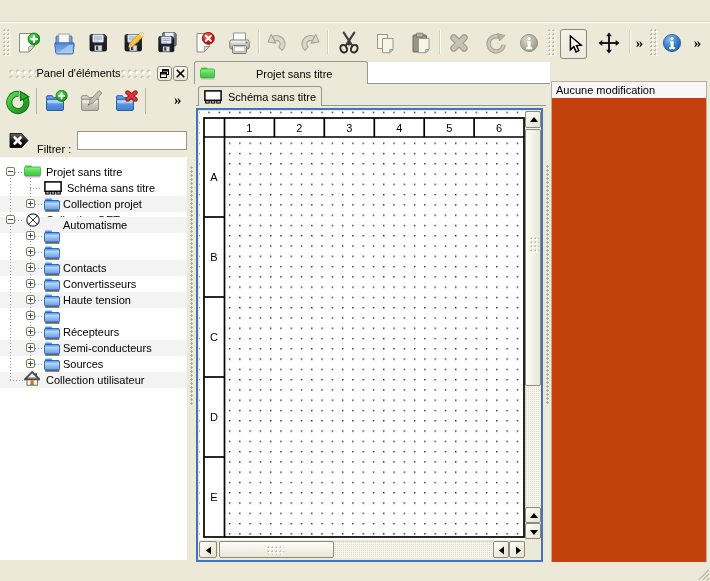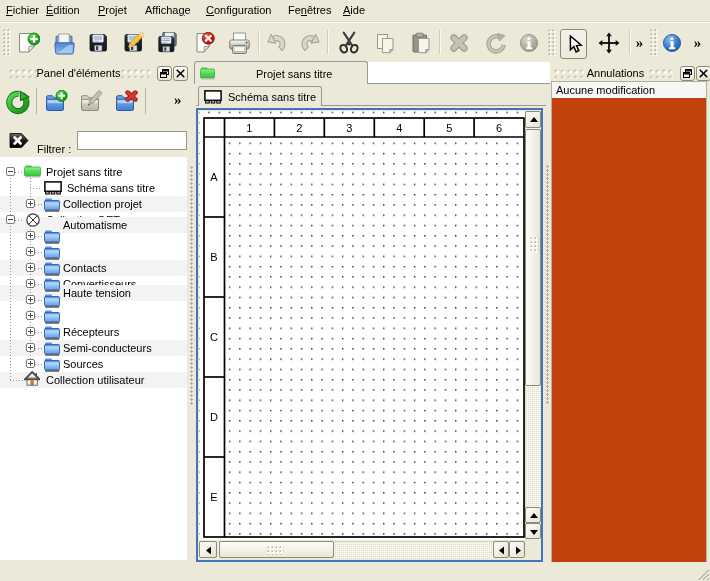--- a/index.html
+++ b/index.html
@@ -67,29 +67,20 @@
 
 #undolist { position:absolute; left:551px; top:81px; width:156px; height:569px; background:#c2410c; border:1px solid #b4b0a0; }
 
 
 #statusbar { position:absolute; left:0; top:562px; width:710px; height:19px; background:#ece9d8; }
 </style>
 </head>
 <body>
 <div id="app">
 
-  <div id="menubar">
-    <span class="mi" style="left:6px"><u>F</u>ichier</span>
-    <span class="mi" style="left:46px"><u>É</u>dition</span>
-    <span class="mi" style="left:98px"><u>P</u>rojet</span>
-    <span class="mi" style="left:145px">Afficha<u>g</u>e</span>
-    <span class="mi" style="left:206px"><u>C</u>onfiguration</span>
-    <span class="mi" style="left:288px">Fe<u>n</u>êtres</span>
-    <span class="mi" style="left:343px"><u>A</u>ide</span>
-  </div>
   <div id="menuline"></div>
 
   <div id="toolbar">
     <div class="handle" style="left:3px"></div>
     <div class="tbtn" style="left:14px" id="i-new">
         <svg width="24" height="24">
           <g transform="translate(1,1)">
 <path d="M2.5,1.5 h15 v12.5 l-5.5,6 H2.5 z" fill="#fbfbf9" stroke="#8a8a80" stroke-width="1"></path>
 <path d="M17.5,14 l-5.5,6 l-0.3,-4.2 q0,-1.6 1.8,-1.7 z" fill="#e4e4dc" stroke="#8a8a80" stroke-width="0.9"></path>
 <defs>
@@ -504,21 +495,21 @@
       </div>
     <div class="trow alt" style="top:60px">
         <span class="lbl" style="left:63px">Automatisme</span>
       </div>
     <div class="trow alt" style="top:103px">
         <span class="lbl" style="left:63px">Contacts</span>
       </div>
     <div class="trow" style="top:119px">
         <span class="lbl" style="left:63px">Convertisseurs</span>
       </div>
-    <div class="trow alt" style="top:128px">
+    <div class="trow alt" style="top:135px">
         <span class="lbl" style="left:63px">Haute tension</span>
       </div>
     <div class="trow" style="top:167px">
         <span class="lbl" style="left:63px">Récepteurs</span>
       </div>
     <div class="trow alt" style="top:183px">
         <span class="lbl" style="left:63px">Semi-conducteurs</span>
       </div>
     <div class="trow" style="top:199px">
         <span class="lbl" style="left:63px">Sources</span>
@@ -859,41 +850,20 @@
           <polygon points="5,8.5 10,4.5 10,12.5" fill="#000"></polygon>
         </svg>
     </div>
     <div class="sbtn" style="left:311px; top:431px; width:16px; height:17px;">
       <svg width="16" height="17">
           <polygon points="11,8.5 6,4.5 6,12.5" fill="#000"></polygon>
         </svg>
     </div>
   </div>
 
-  <div class="dock-title" style="left:551px; top:62px; width:159px;">
-    <div class="dtex" style="left:3px; width:31px"></div>
-    <div class="txt" style="left:0; width:129px;">Annulations</div>
-    <div class="dtex" style="left:98px; width:26px"></div>
-    <div class="dbtn" style="left:129px" id="b-rest2">
-        <svg width="13" height="13" style="position:absolute;left:0;top:0">
-<rect x="4.5" y="2.5" width="6" height="5" fill="none" stroke="#000" stroke-width="1"></rect>
-<rect x="2.5" y="5.5" width="6" height="5" fill="#f4f2e8" stroke="#000" stroke-width="1"></rect>
-<line x1="4.5" y1="3.8" x2="10.5" y2="3.8" stroke="#000" stroke-width="1.4"></line>
-<line x1="2.5" y1="6.8" x2="8.5" y2="6.8" stroke="#000" stroke-width="1.4"></line>
-</svg>
-      </div>
-    <div class="dbtn" style="left:145px" id="b-close2">
-        <svg width="13" height="13" style="position:absolute;left:0;top:0">
-<g stroke="#000" stroke-width="1.6" stroke-linecap="round">
-<line x1="3.2" y1="3.2" x2="9.8" y2="9.8"></line>
-            <line x1="9.8" y1="3.2" x2="3.2" y2="9.8"></line>
-</g>
-        </svg>
-      </div>
-  </div>
   <div id="undolist">
     <div style="height:16px; background:#f6f6f6; padding:2px 0 0 4px;">Aucune modification</div>
   </div>
 
   <div class="abs" style="left:190px; top:166px; width:4px; height:240px;
   background-image: radial-gradient(circle at 1.5px 1.5px, #b3af9e 1px, transparent 1.3px); background-size:4px 4px;"></div>
 
   <div class="abs" style="left:546px; top:165px; width:4px; height:240px;
   background-image: radial-gradient(circle at 1.5px 1.5px, #b3af9e 1px, transparent 1.3px); background-size:4px 4px;"></div>
 

